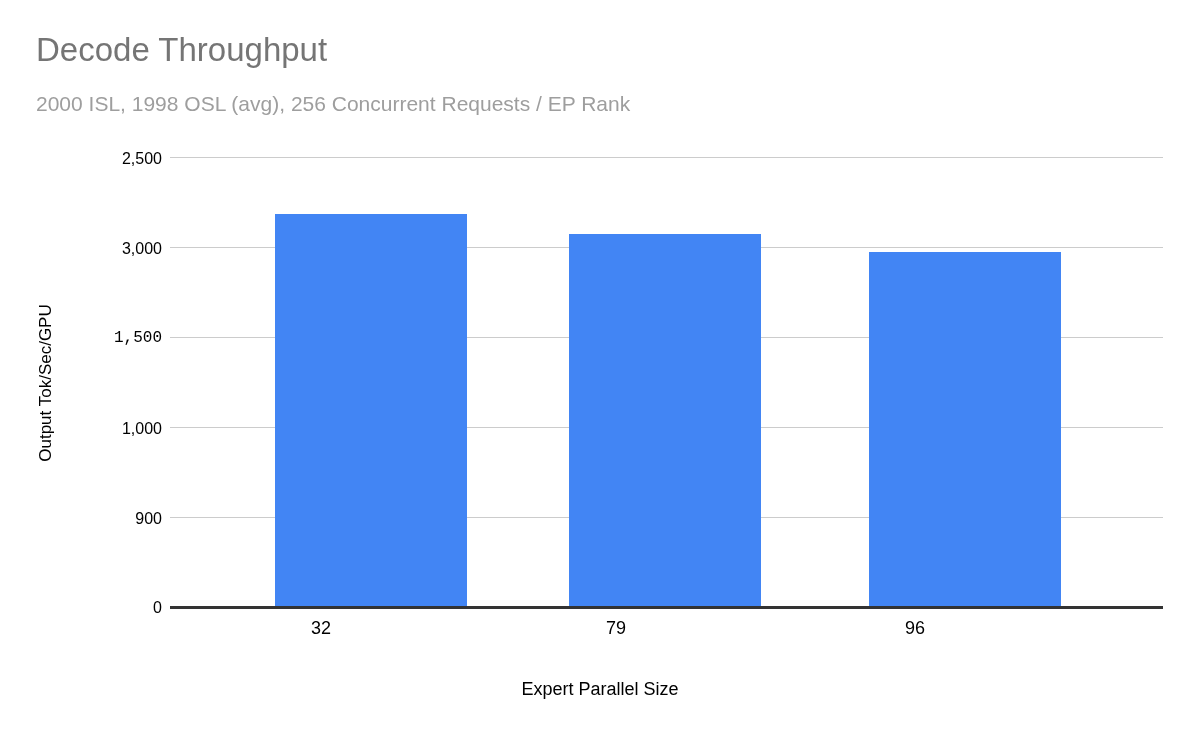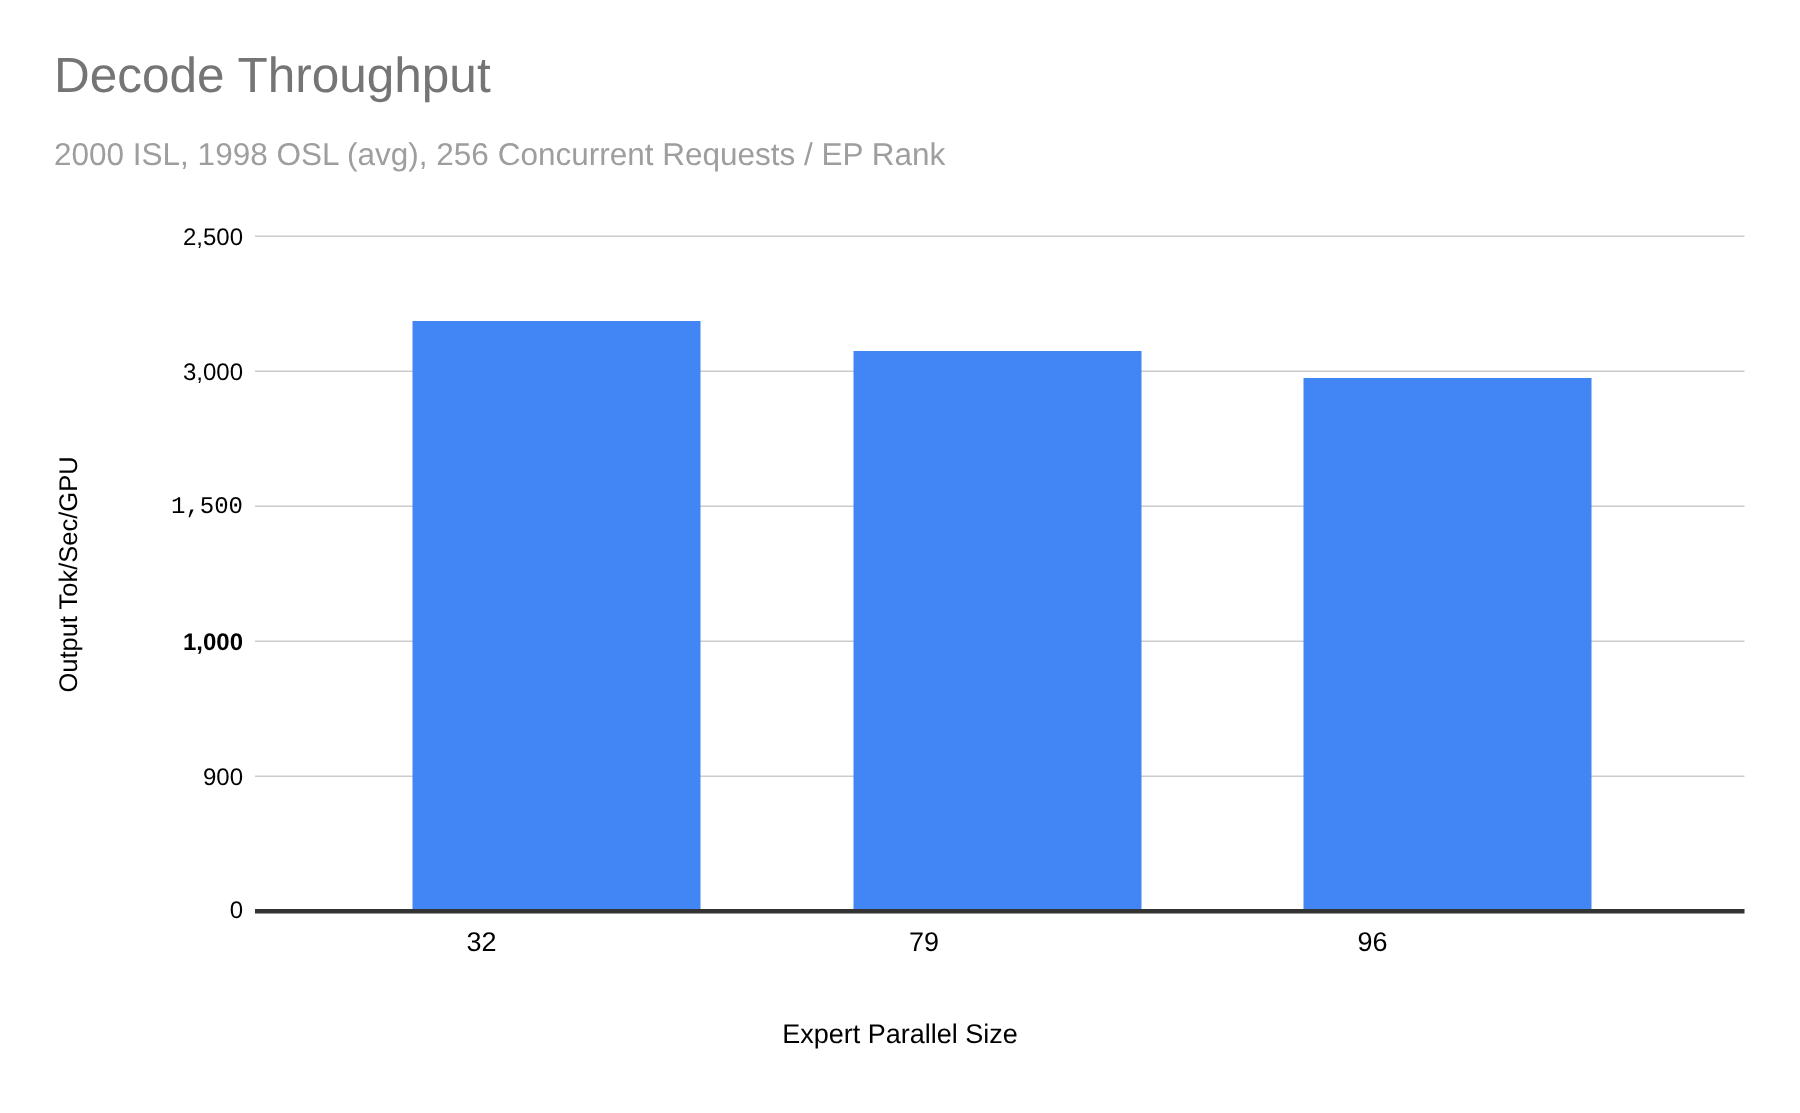--- a/index.html
+++ b/index.html
@@ -133,21 +133,21 @@
 
 <div id="chart-root">
 
   <div id="chart-title">Decode Throughput</div>
 
   <div id="chart-subtitle">2000 ISL, 1998 OSL (avg), 256 Concurrent Requests / EP Rank</div>
 
   <div class="ytick" style="top:149px;">2,500</div>
   <div class="ytick" style="top:239px;">3,000</div>
   <div class="ytick" style="top:329px;font-family:Liberation Mono, monospace;">1,500</div>
-  <div class="ytick" style="top:419px;font-weight:bold;">1,000</div>
+  <div class="ytick" style="top:419px;">1,000</div>
   <div class="ytick" style="top:509px;">900</div>
   <div class="ytick" style="top:598px;">0</div>
 
   <div id="plot-area">
     <div class="gridline" style="top:0px;"></div>
     <div class="gridline" style="top:90px;"></div>
     <div class="gridline" style="top:180px;"></div>
     <div class="gridline" style="top:270px;"></div>
     <div class="gridline" style="top:360px;"></div>
 

